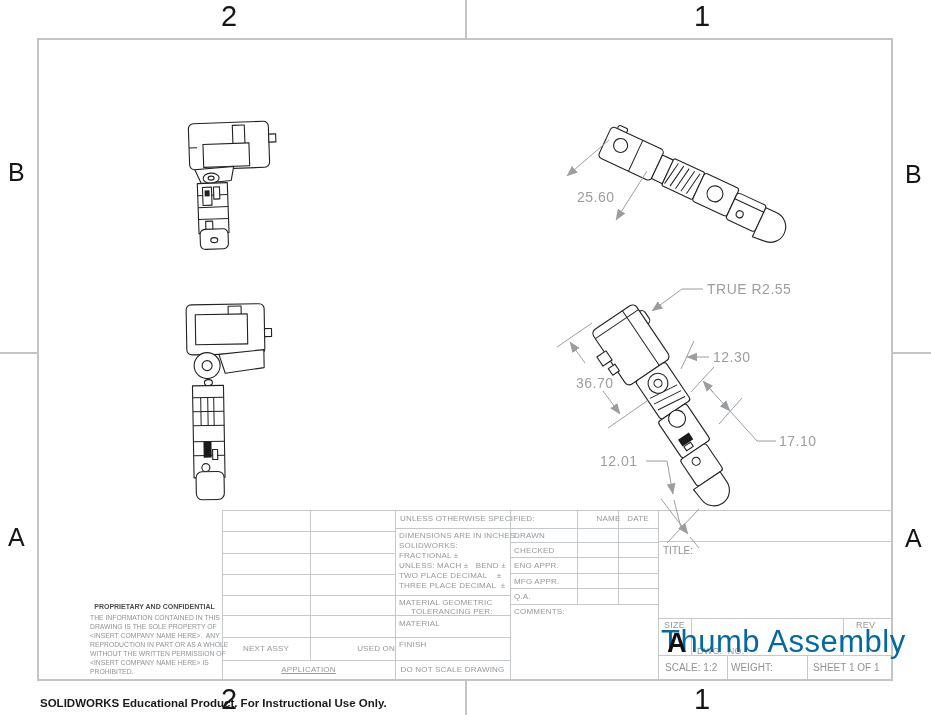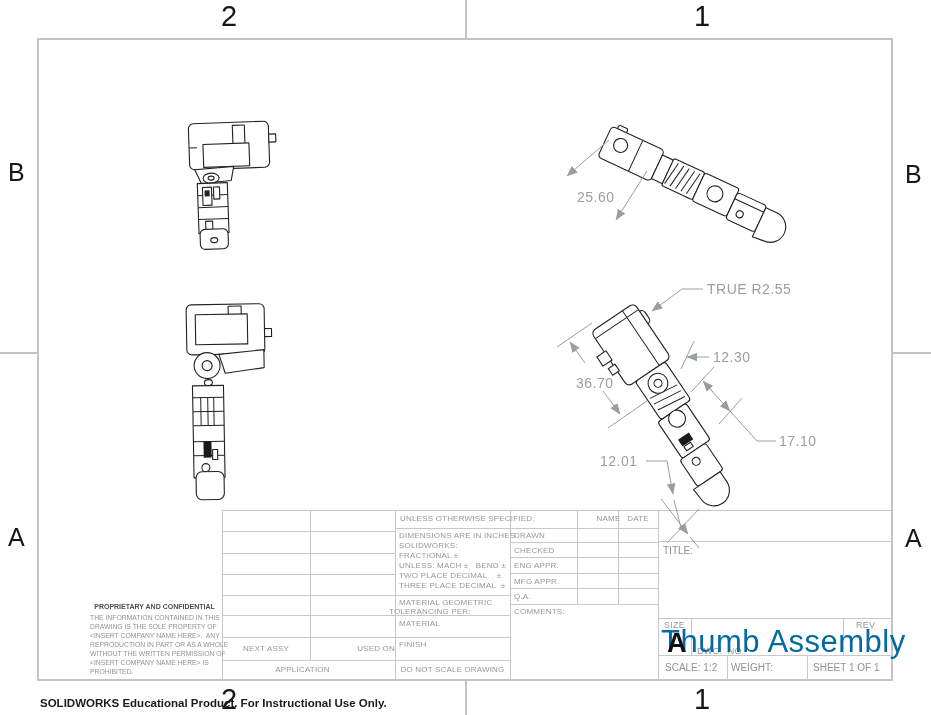--- a/index.html
+++ b/index.html
@@ -83,28 +83,28 @@
   <div class="abs vl" style="left:807px;top:655px;height:24px;"></div>
 
   <div class="abs tb" style="left:400px;top:515px;">UNLESS OTHERWISE SPECIFIED:</div>
   <div class="abs tb tol" style="left:399px;top:531px;">DIMENSIONS ARE IN INCHES</div>
   <div class="abs tb tol" style="left:399px;top:541px;">SOLIDWORKS:</div>
   <div class="abs tb tol" style="left:399px;top:551px;">FRACTIONAL ±</div>
   <div class="abs tb tol" style="left:399px;top:561px;">UNLESS: MACH ±   BEND ±</div>
   <div class="abs tb tol" style="left:399px;top:571px;">TWO PLACE DECIMAL    ±</div>
   <div class="abs tb tol" style="left:399px;top:581px;">THREE PLACE DECIMAL  ±</div>
   <div class="abs tb" style="left:399px;top:599px;">MATERIAL GEOMETRIC</div>
-  <div class="abs tb" style="left:389px;top:608px;">TOLERANCING PER:</div>
+  <div class="abs tb" style="left:411px;top:608px;">TOLERANCING PER:</div>
   <div class="abs tb" style="left:399px;top:620px;">MATERIAL</div>
   <div class="abs tb" style="left:399px;top:641px;">FINISH</div>
   <div class="abs tb tb-c" style="left:395px;top:666px;width:115px;">DO NOT SCALE DRAWING</div>
 
   <div class="abs tb tb-c" style="left:222px;top:645px;width:88px;">NEXT ASSY</div>
   <div class="abs tb tb-c" style="left:310px;top:645px;width:85px;text-align:right;">USED ON</div>
-  <div class="abs tb tb-c" style="left:216px;top:666px;width:173px;">APPLICATION</div>
+  <div class="abs tb tb-c" style="left:222px;top:666px;width:173px;text-decoration:underline;">APPLICATION</div>
 
   <div class="abs tb tb-c" style="left:577px;top:515px;width:41px;margin-left:11px;">NAME</div>
   <div class="abs tb tb-c" style="left:618px;top:515px;width:40px;">DATE</div>
   <div class="abs tb" style="left:514px;top:532px;">DRAWN</div>
   <div class="abs tb" style="left:514px;top:547px;">CHECKED</div>
   <div class="abs tb" style="left:514px;top:562px;">ENG APPR.</div>
   <div class="abs tb" style="left:514px;top:578px;">MFG APPR.</div>
   <div class="abs tb" style="left:514px;top:593px;">Q.A.</div>
   <div class="abs tb" style="left:514px;top:608px;">COMMENTS:</div>
 

